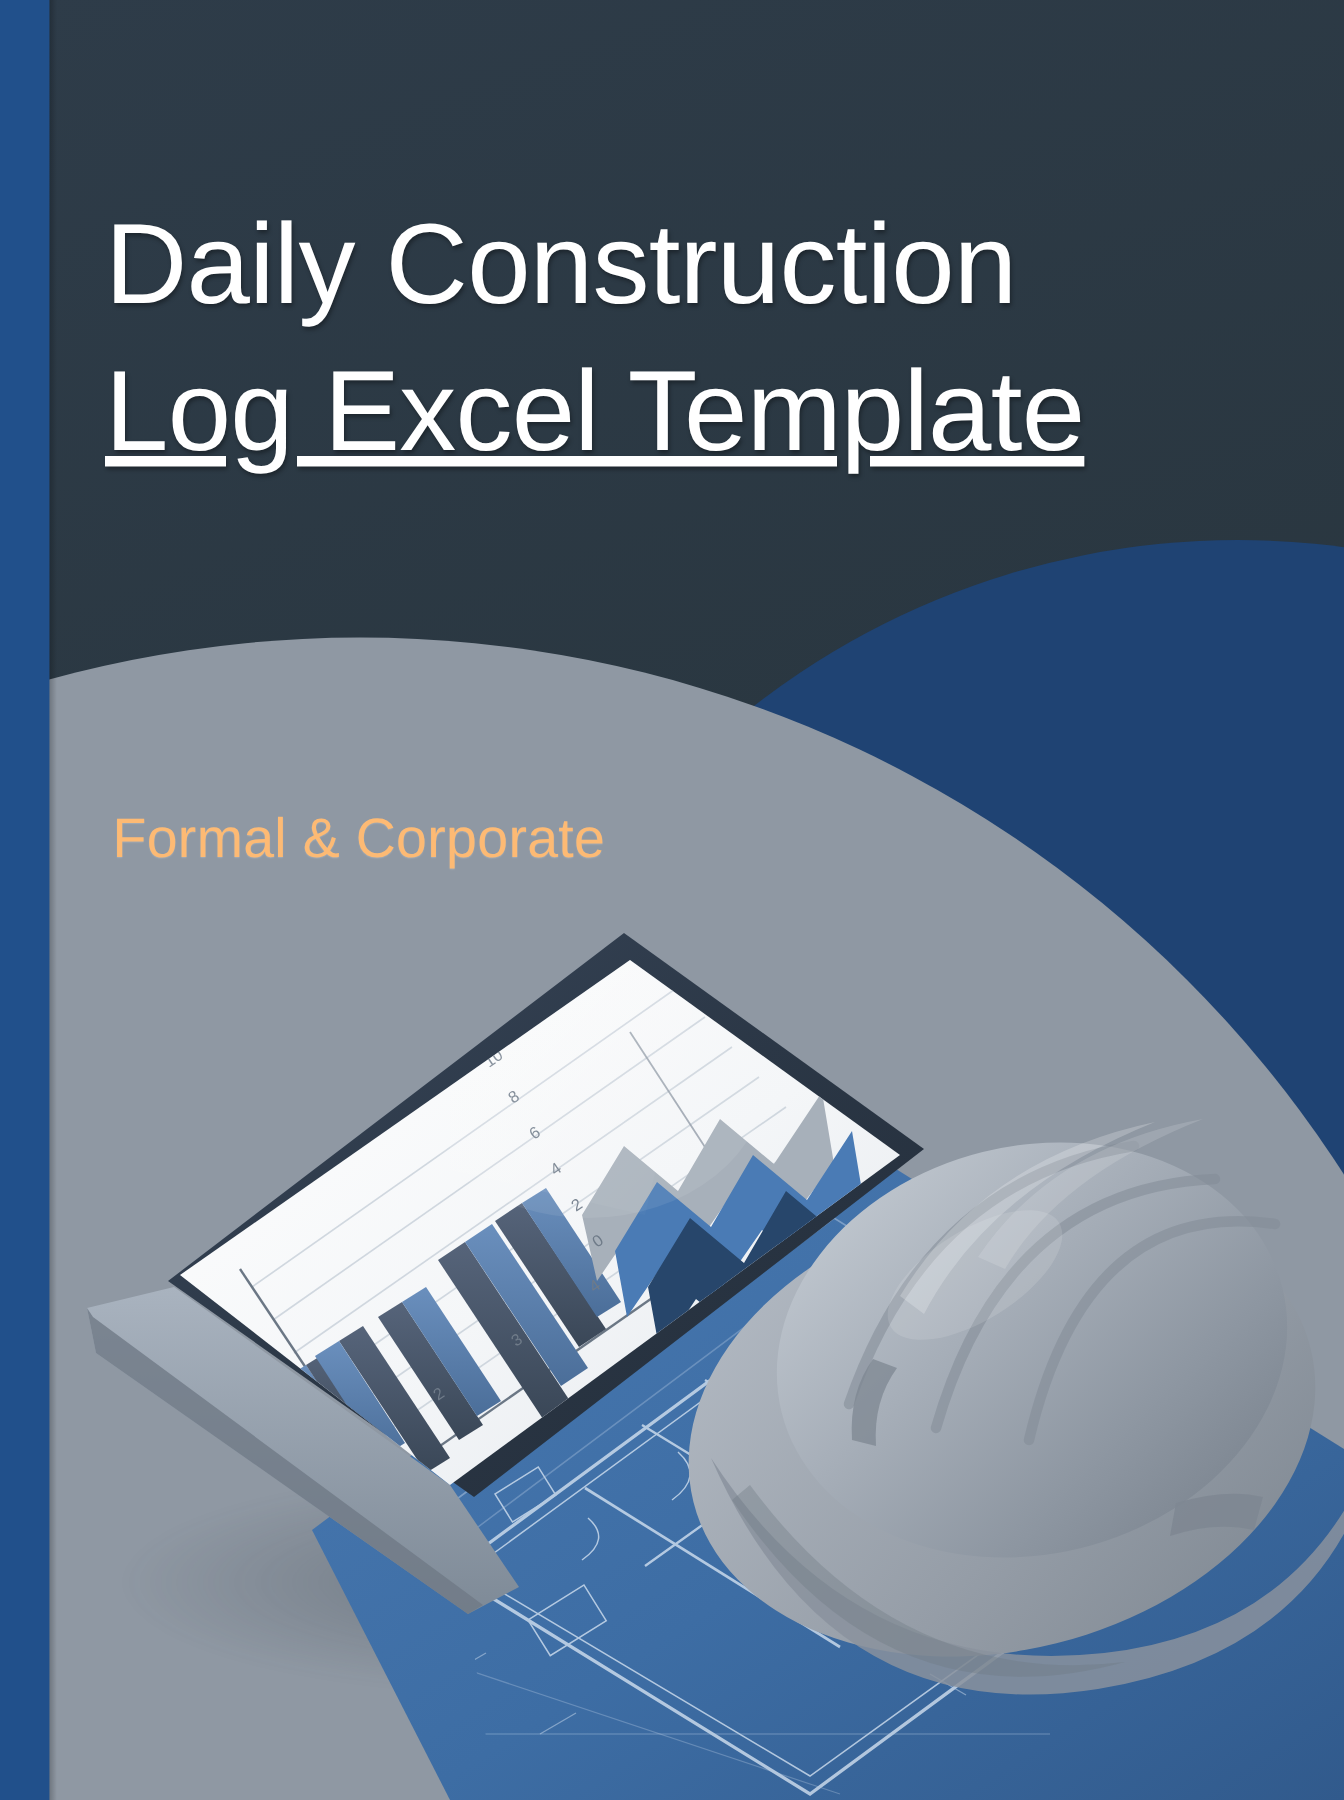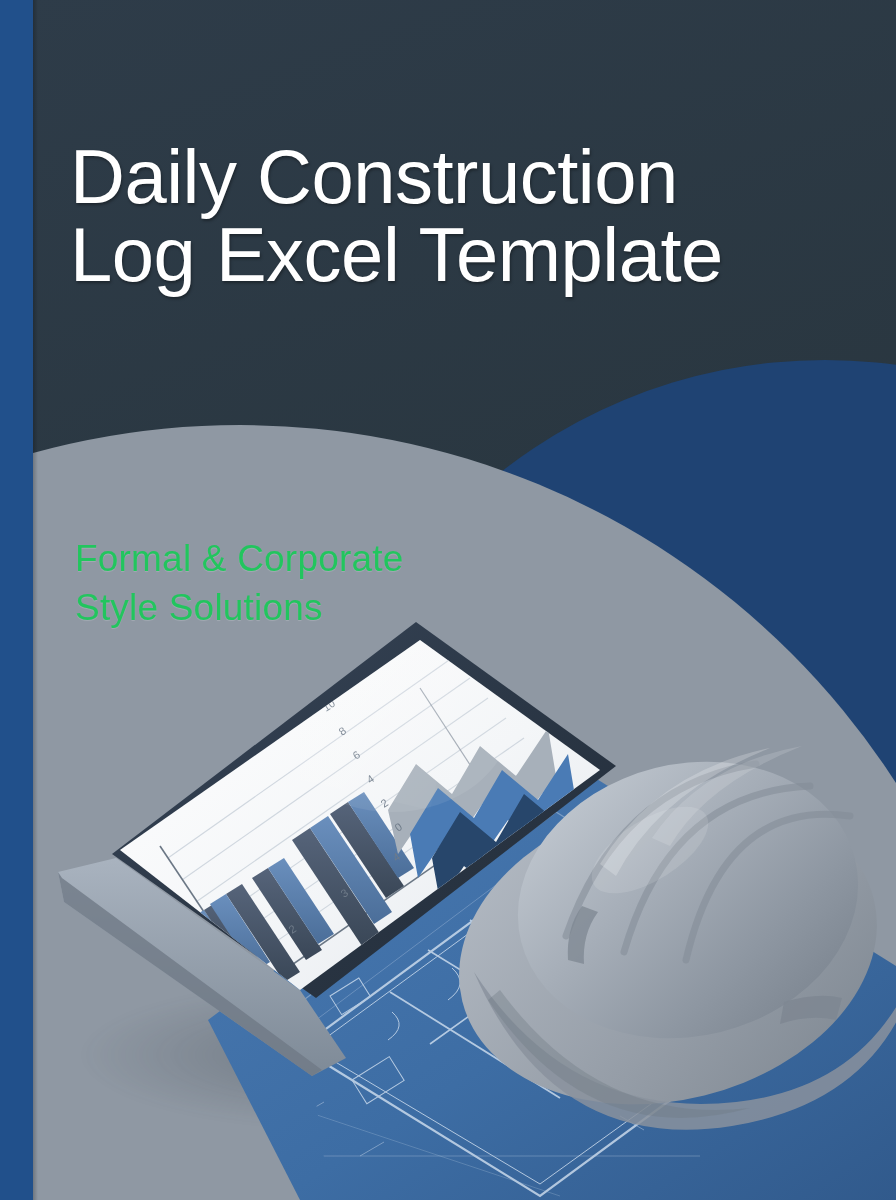--- a/index.html
+++ b/index.html
@@ -62,29 +62,29 @@
   }
   .title-line{
     color:#ffffff;
     font-size:76px;
     line-height:1.02;
     font-weight:400;
     letter-spacing:-0.5px;
     text-shadow:1px 2px 3px rgba(0,0,0,.35);
     white-space:nowrap;
   }
-  .title-line + .title-line{}
+  .title-line + .title-line{margin-top:20px;text-decoration:underline;}
 
   .subtitle-block{
     position:absolute;
     left:75px;top:535px;width:520px;
     z-index:30;
   }
   .subtitle-line{
-    color:#22c55e;
+    color:#fdba74;
     font-size:37px;
     line-height:1.32;
     font-weight:400;
     letter-spacing:0.2px;
     text-shadow:0 1px 1px rgba(255,255,255,.18);
   }
 
   
   .hero{
     position:absolute;
@@ -339,19 +339,18 @@
   </svg>
   </div>
 
   <div class="title-block">
     <div class="title-line">Daily Construction</div>
     <div class="title-line">Log Excel Template</div>
   </div>
 
   <div class="subtitle-block">
     <div class="subtitle-line">Formal &amp; Corporate</div>
-    <div class="subtitle-line">Style Solutions</div>
   </div>
 
   <div class="accent-stripe"></div>
   <div class="accent-stripe-shadow"></div>
 
 </div>
 
 </body></html>

